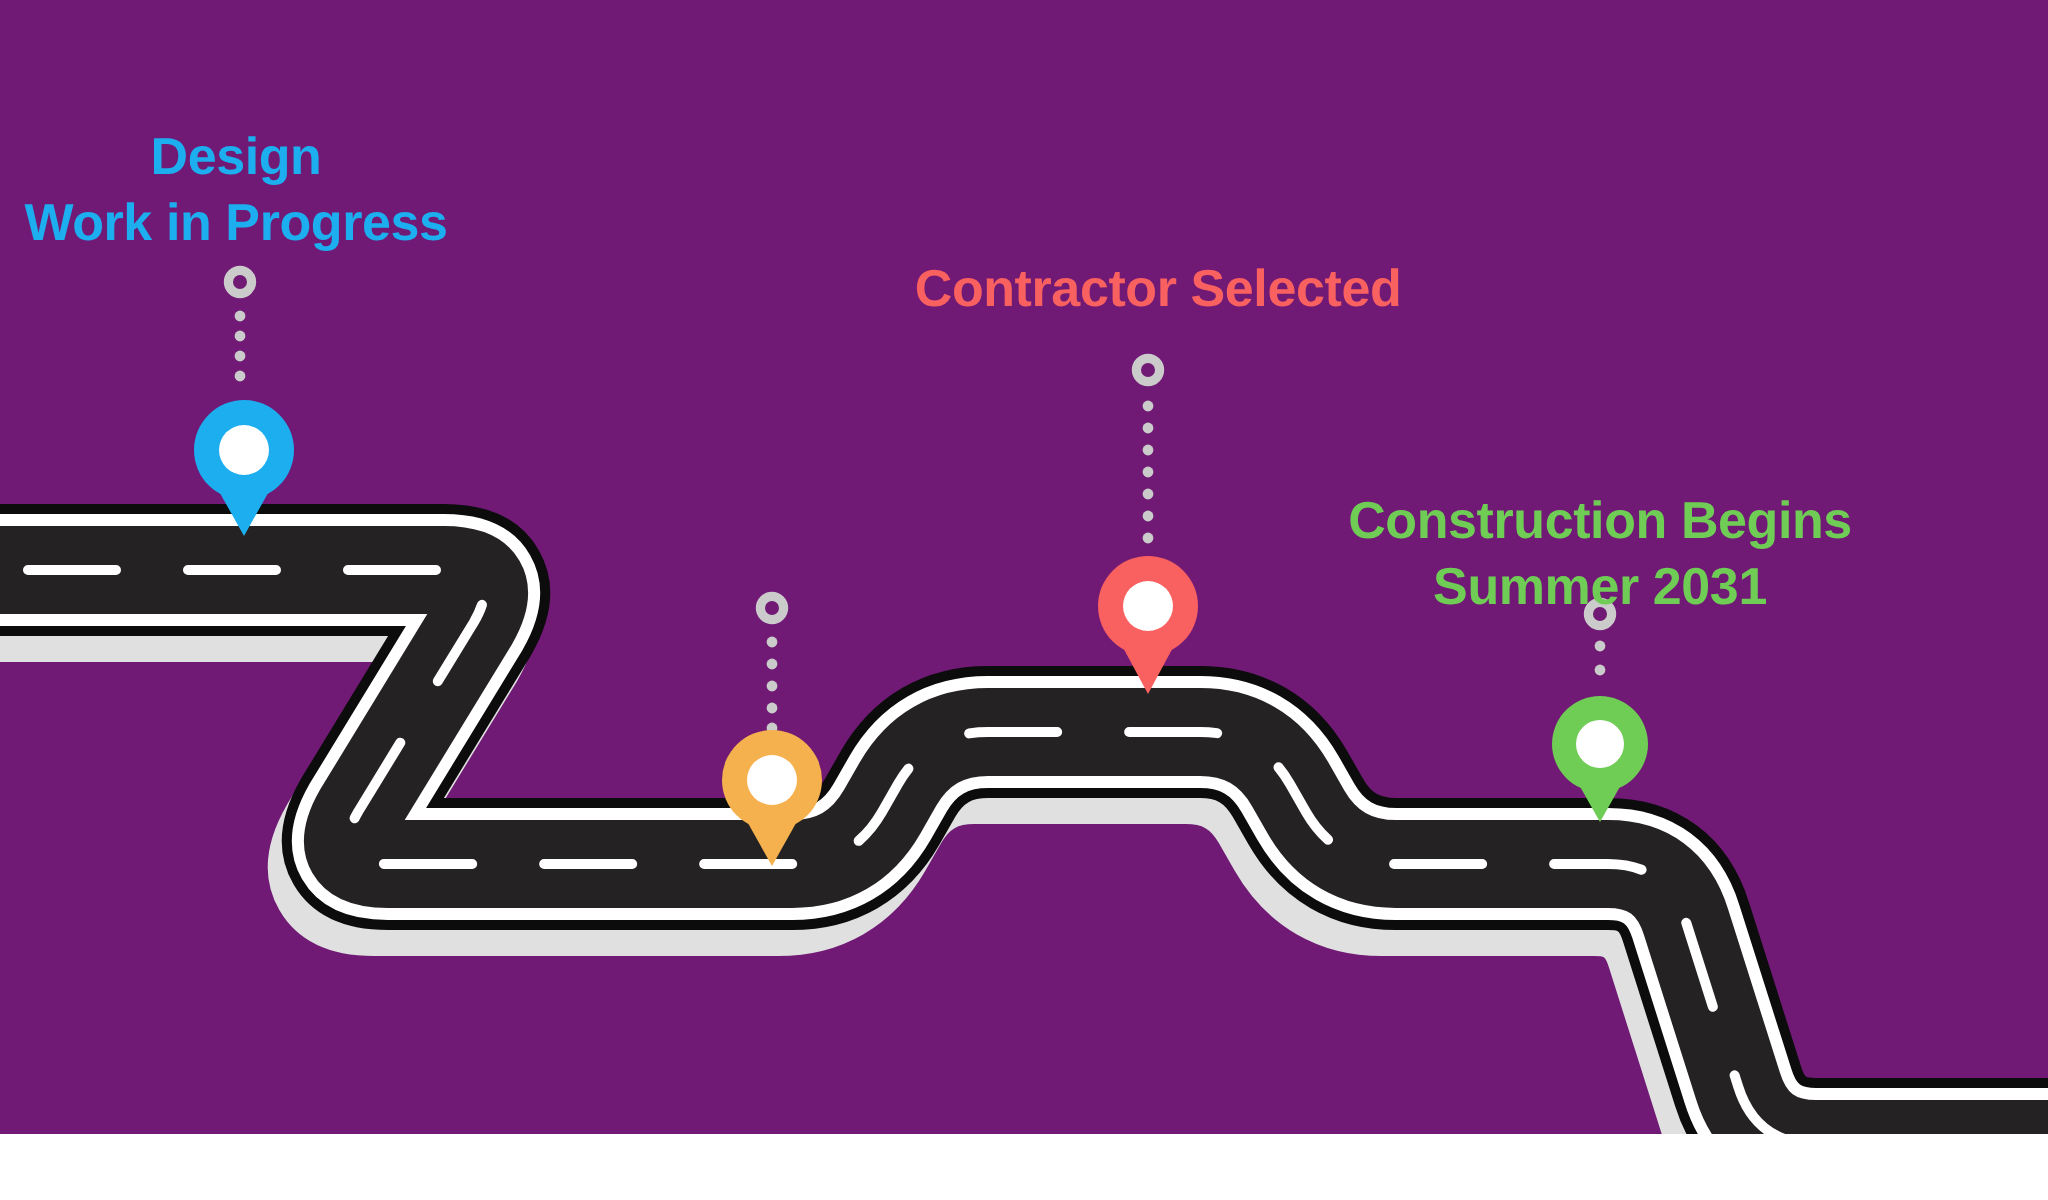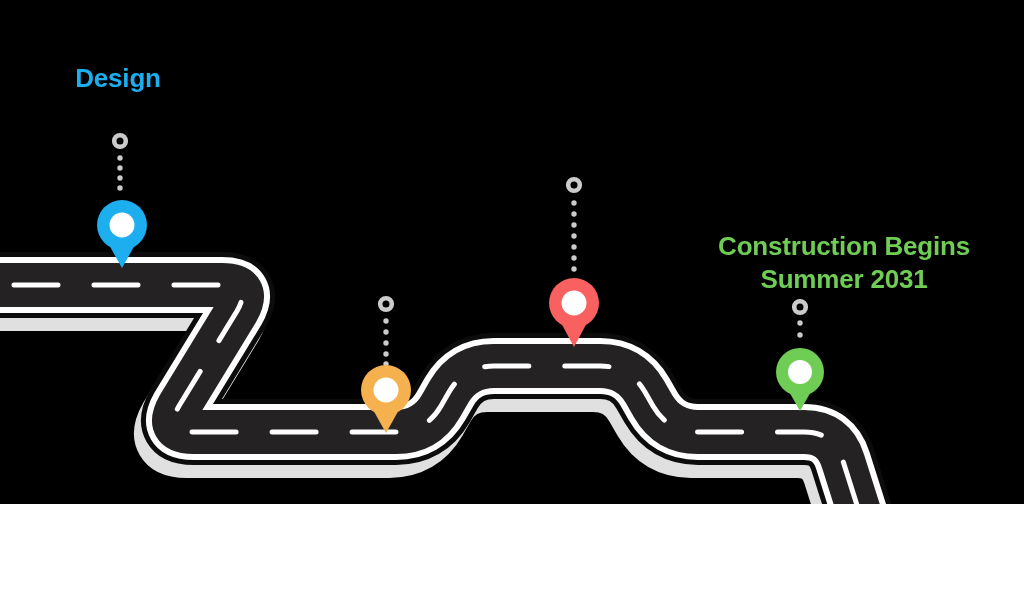--- a/index.html
+++ b/index.html
@@ -1,17 +1,17 @@
 <!DOCTYPE html>
 <html><head>
 <meta charset="utf-8">
 <style>
   html,body{margin:0;padding:0;background:#ffffff;}
   .stage{
-    position:relative;width:1024px;height:504px;overflow:hidden;background:#000000;
+    position:relative;width:1024px;height:567px;overflow:hidden;background:#701a75;
     font-family:"Liberation Sans", sans-serif;
   }
   .stage svg{position:absolute;left:0;top:0;}
   .milestone-label{
     position:absolute;transform:translateX(-50%);
     text-align:center;font-weight:700;font-size:26px;line-height:33px;
     letter-spacing:-0.2px;white-space:nowrap;
   }
   .milestone-label .line{display:block;}
 </style>
@@ -86,24 +86,28 @@
 
     <g fill="#6FCC55">
       <polygon points="787,388 813,388 800,411"></polygon>
       <circle cx="800" cy="372" r="24"></circle>
       <circle cx="800" cy="372" r="12" fill="#ffffff"></circle>
     </g>
   </svg>
 
   <div class="milestone-label" style="left: 118px; top: 62px; color: rgb(28, 174, 239);">
     <span class="line">Design</span>
+    <span class="line">Work in Progress</span>
   </div>
 
   <div class="milestone-label" style="left: 395px; top: 224px; color: rgb(246, 177, 79);">
   </div>
 
+  <div class="milestone-label" style="left: 579px; top: 128px; color: rgb(249, 96, 96);">
+    <span class="line">Contractor Selected</span>
+  </div>
 
-  <div class="milestone-label" style="left: 800px; top: 230px; color: rgb(111, 204, 85); margin-left: 44px;">
+  <div class="milestone-label" style="left: 800px; top: 244px; color: rgb(111, 204, 85);">
     <span class="line">Construction Begins</span>
     <span class="line">Summer 2031</span>
   </div>
 
 </div>
 
 </body></html>

